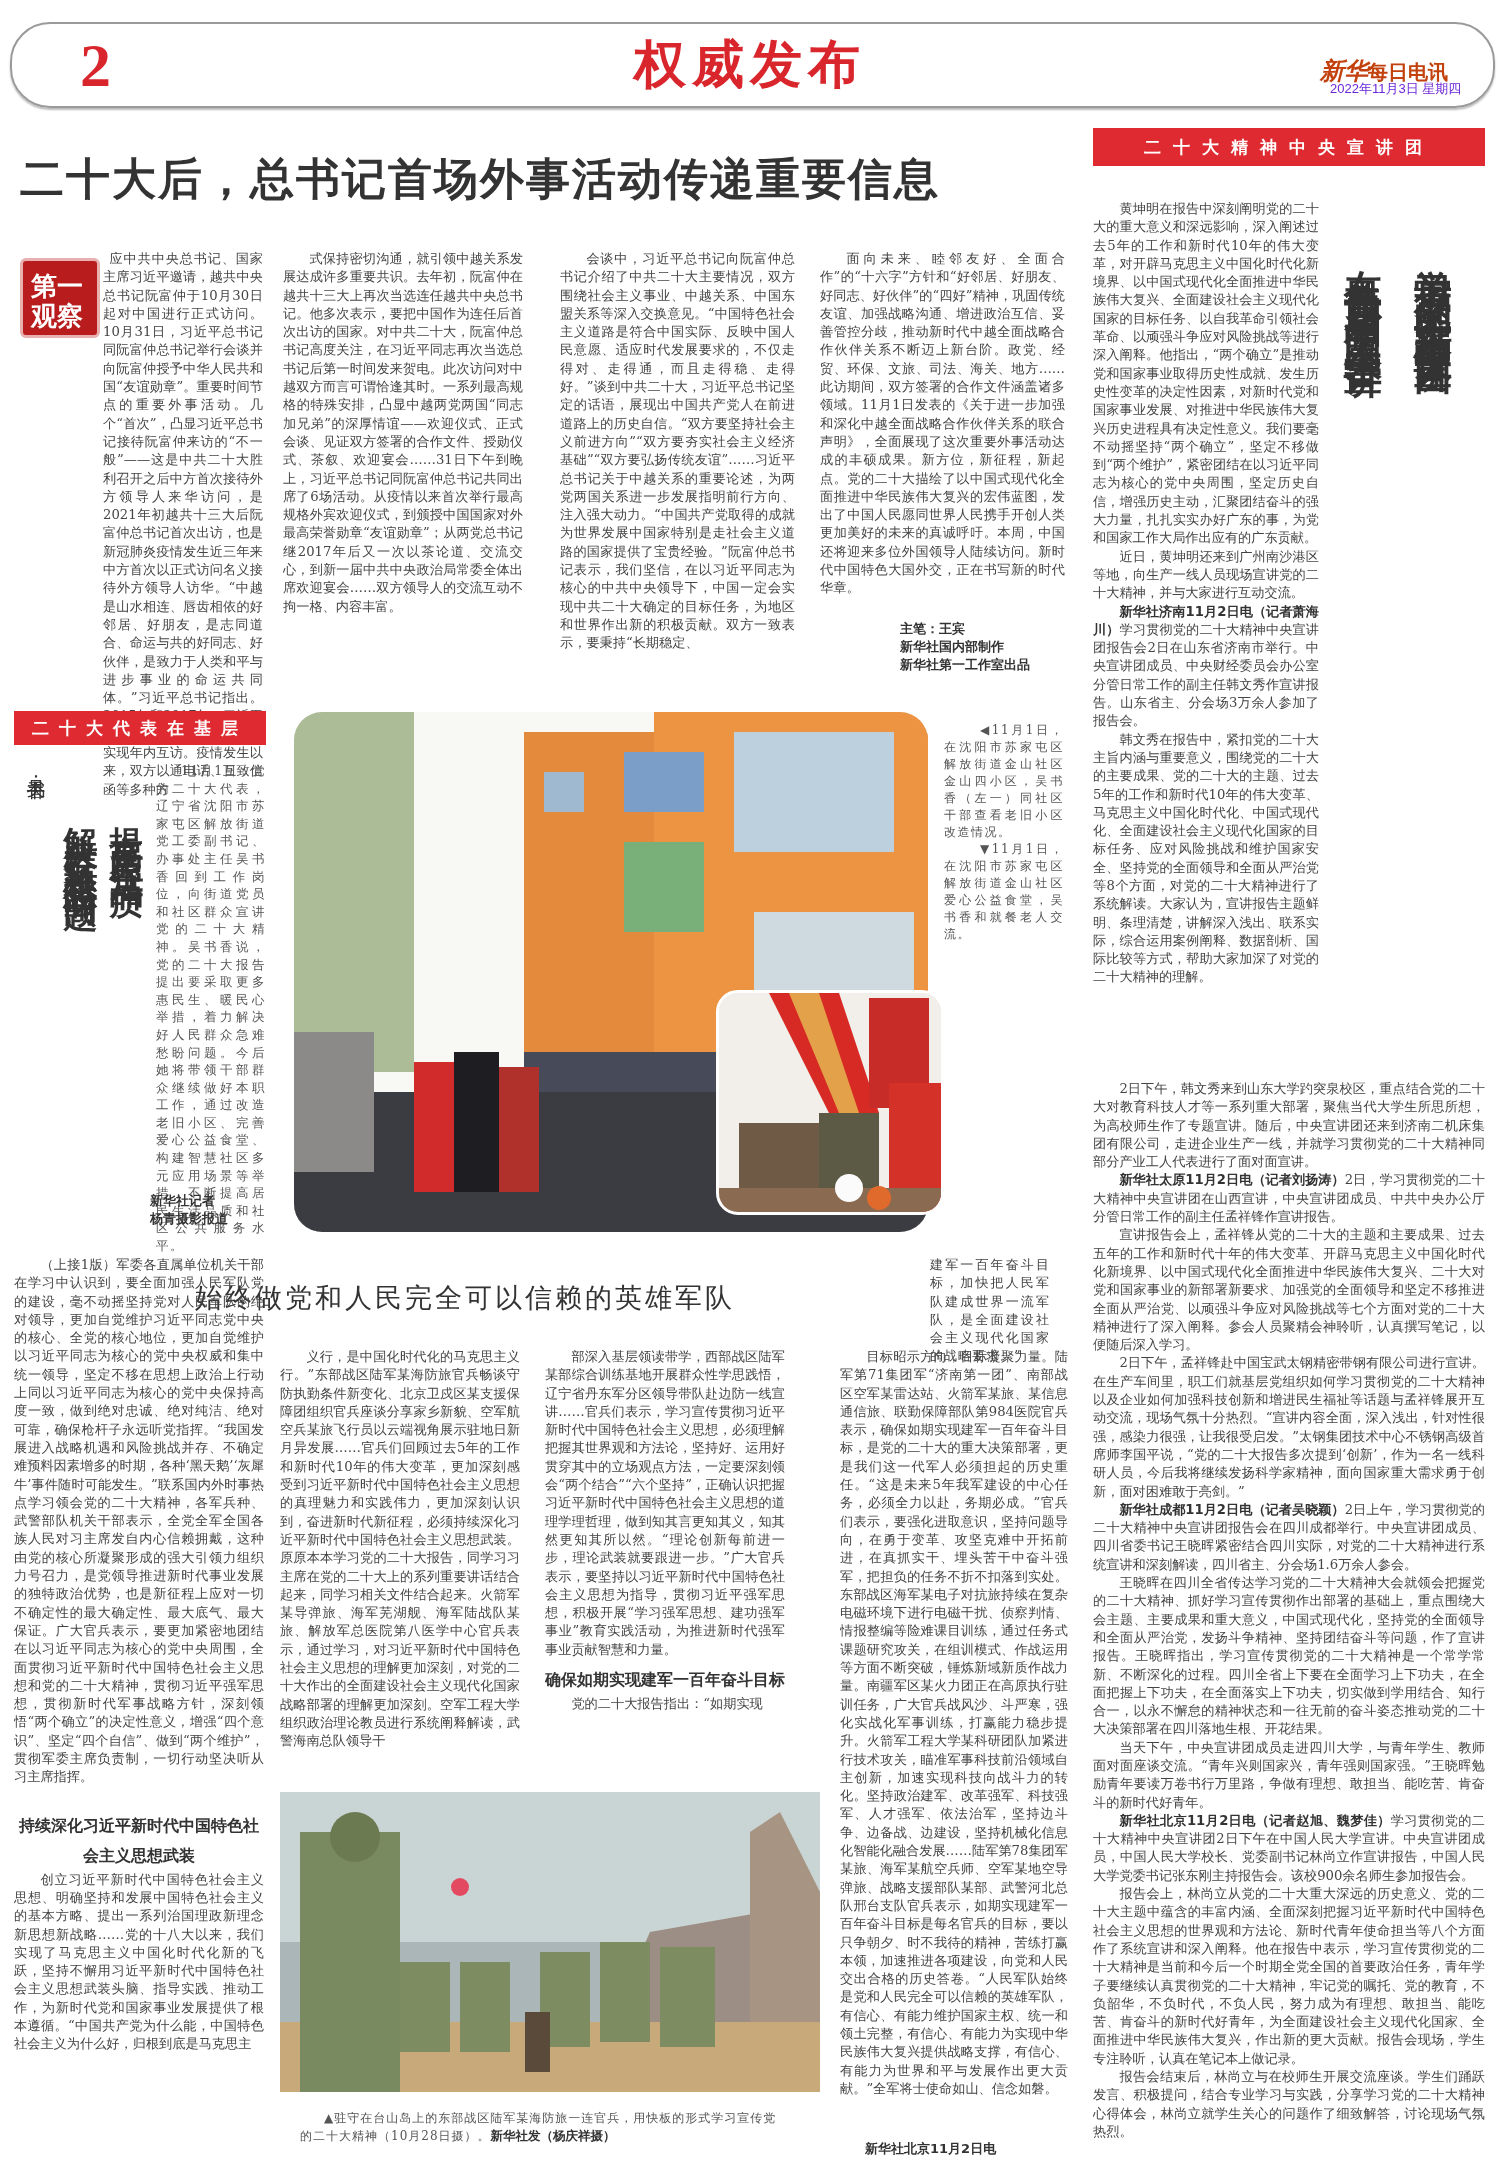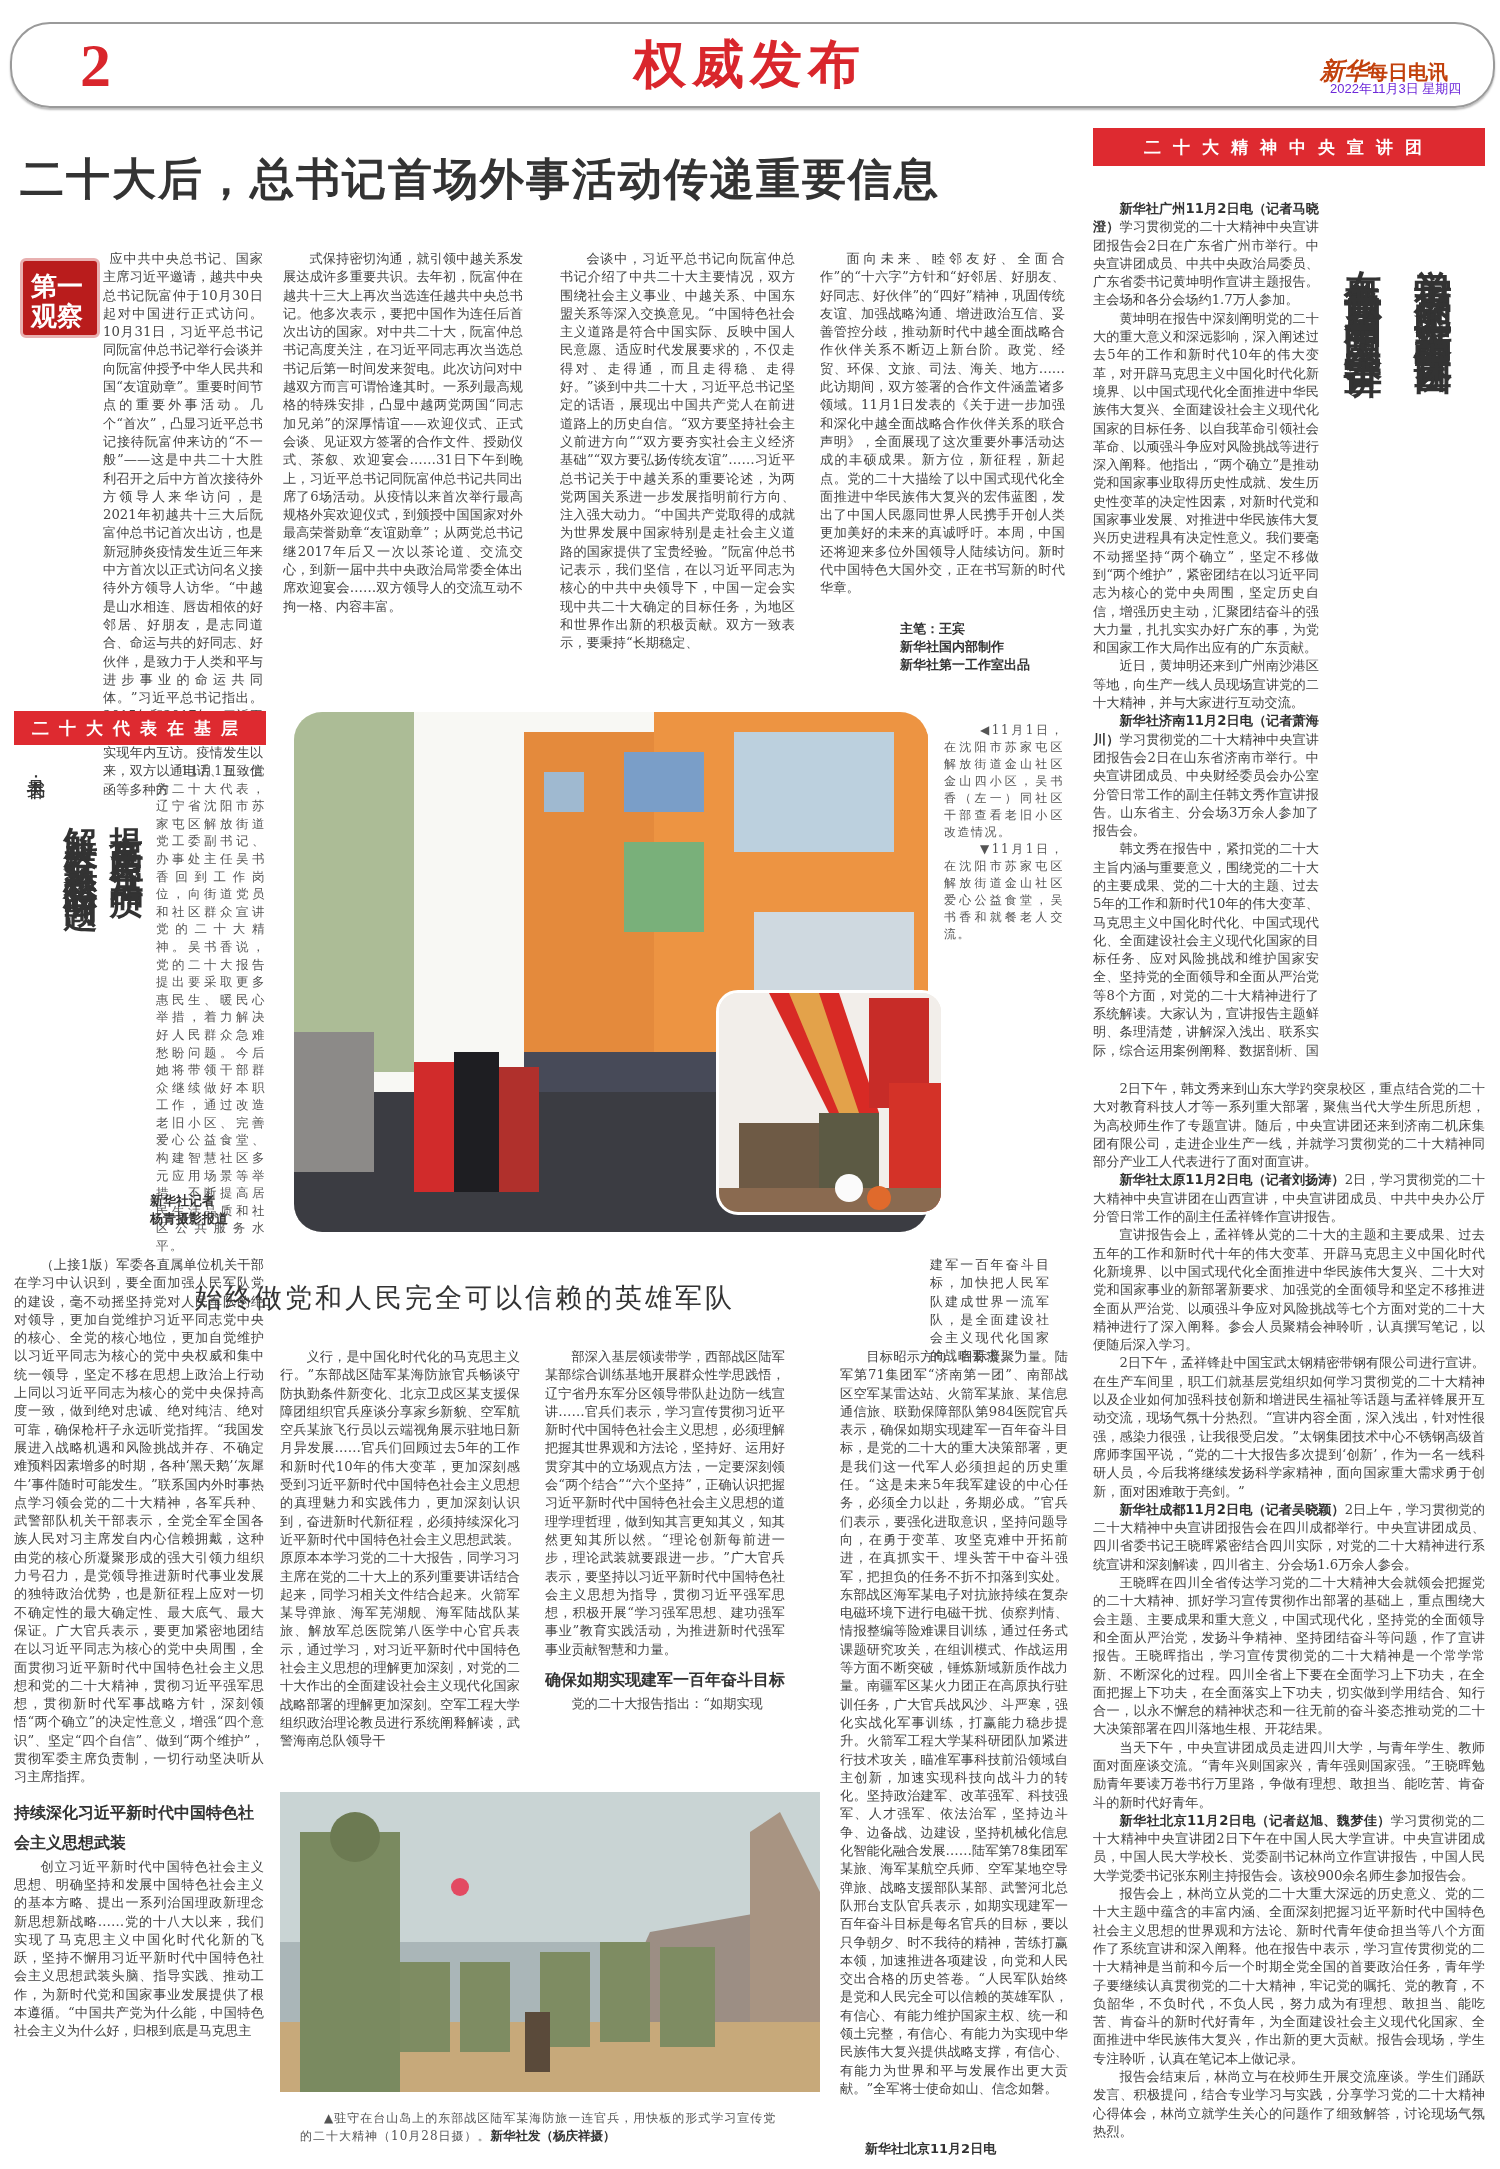--- a/index.html
+++ b/index.html
@@ -52,21 +52,20 @@
   <div>主笔：王宾</div>
   <div>新华社国内部制作</div>
   <div>新华社第一工作室出品</div>
 </div>
 
 <div class="abs redbar" style="left:1093px; top:128px; width:392px; height:38px; line-height:38px; font-size:17px; letter-spacing:12px;">二十大精神中央宣讲团</div>
 <div class="abs vtitle" style="left:1410px; top:240px; font-size:38px; line-height:46px; letter-spacing:6px; height:340px;">学习贯彻党的二十大精神中央宣讲团</div>
 <div class="abs vtitle" style="left:1340px; top:240px; font-size:38px; line-height:46px; letter-spacing:6px; height:340px;">在粤鲁晋川四省和中国人民大学宣讲</div>
 
 <div class="abs col" style="left:1093px; top:200px; width:226px; height:860px; overflow:hidden;">
-  <p><span class="bold">新华社广州11月2日电（记者马晓澄）</span><span>学习贯彻党的二十大精神中央宣讲团报告会2日在广东省广州市举行。中央宣讲团成员、中共中央政治局委员、广东省委书记黄坤明作宣讲主题报告。主会场和各分会场约1.7万人参加。</span></p>
   <p>黄坤明在报告中深刻阐明党的二十大的重大意义和深远影响，深入阐述过去5年的工作和新时代10年的伟大变革，对开辟马克思主义中国化时代化新境界、以中国式现代化全面推进中华民族伟大复兴、全面建设社会主义现代化国家的目标任务、以自我革命引领社会革命、以顽强斗争应对风险挑战等进行深入阐释。他指出，“两个确立”是推动党和国家事业取得历史性成就、发生历史性变革的决定性因素，对新时代党和国家事业发展、对推进中华民族伟大复兴历史进程具有决定性意义。我们要毫不动摇坚持“两个确立”，坚定不移做到“两个维护”，紧密团结在以习近平同志为核心的党中央周围，坚定历史自信，增强历史主动，汇聚团结奋斗的强大力量，扎扎实实办好广东的事，为党和国家工作大局作出应有的广东贡献。</p>
   <p>近日，黄坤明还来到广州南沙港区等地，向生产一线人员现场宣讲党的二十大精神，并与大家进行互动交流。</p>
   <p><span class="bold">新华社济南11月2日电（记者萧海川）</span><span>学习贯彻党的二十大精神中央宣讲团报告会2日在山东省济南市举行。中央宣讲团成员、中央财经委员会办公室分管日常工作的副主任韩文秀作宣讲报告。山东省主、分会场3万余人参加了报告会。</span></p>
   <p>韩文秀在报告中，紧扣党的二十大主旨内涵与重要意义，围绕党的二十大的主要成果、党的二十大的主题、过去5年的工作和新时代10年的伟大变革、马克思主义中国化时代化、中国式现代化、全面建设社会主义现代化国家的目标任务、应对风险挑战和维护国家安全、坚持党的全面领导和全面从严治党等8个方面，对党的二十大精神进行了系统解读。大家认为，宣讲报告主题鲜明、条理清楚，讲解深入浅出、联系实际，综合运用案例阐释、数据剖析、国际比较等方式，帮助大家加深了对党的二十大精神的理解。</p>
 </div>
 <div class="abs col" style="left:1093px; top:1080px; width:392px; height:1085px; overflow:hidden;">
   <p>2日下午，韩文秀来到山东大学趵突泉校区，重点结合党的二十大对教育科技人才等一系列重大部署，聚焦当代大学生所思所想，为高校师生作了专题宣讲。随后，中央宣讲团还来到济南二机床集团有限公司，走进企业生产一线，并就学习贯彻党的二十大精神同部分产业工人代表进行了面对面宣讲。</p>
   <p><span class="bold">新华社太原11月2日电（记者刘扬涛）</span><span>2日，学习贯彻党的二十大精神中央宣讲团在山西宣讲，中央宣讲团成员、中共中央办公厅分管日常工作的副主任孟祥锋作宣讲报告。</span></p>
   <p>宣讲报告会上，孟祥锋从党的二十大的主题和主要成果、过去五年的工作和新时代十年的伟大变革、开辟马克思主义中国化时代化新境界、以中国式现代化全面推进中华民族伟大复兴、二十大对党和国家事业的新部署新要求、加强党的全面领导和坚定不移推进全面从严治党、以顽强斗争应对风险挑战等七个方面对党的二十大精神进行了深入阐释。参会人员聚精会神聆听，认真撰写笔记，以便随后深入学习。</p>
   <p>2日下午，孟祥锋赴中国宝武太钢精密带钢有限公司进行宣讲。在生产车间里，职工们就基层党组织如何学习贯彻党的二十大精神以及企业如何加强科技创新和增进民生福祉等话题与孟祥锋展开互动交流，现场气氛十分热烈。“宣讲内容全面，深入浅出，针对性很强，感染力很强，让我很受启发。”太钢集团技术中心不锈钢高级首席师李国平说，“党的二十大报告多次提到‘创新’，作为一名一线科研人员，今后我将继续发扬科学家精神，面向国家重大需求勇于创新，面对困难敢于亮剑。”</p>
@@ -126,21 +125,21 @@
 </div>
 <div class="abs col" style="left:944px; top:722px; width:120px; font-size:12px; line-height:17px; letter-spacing:1.5px; color:#555;">
   <p style="text-indent:3em;">◀11月1日，在沈阳市苏家屯区解放街道金山社区金山四小区，吴书香（左一）同社区干部查看老旧小区改造情况。</p>
   <p style="text-indent:3em;">▼11月1日，在沈阳市苏家屯区解放街道金山社区爱心公益食堂，吴书香和就餐老人交流。</p>
 </div>
 
 <div class="abs" style="left:195px; top:1280px; font-size:27px; letter-spacing:3px; color:#333; font-family:'DejaVu Sans',sans-serif;">始终做党和人民完全可以信赖的英雄军队</div>
 
 <div class="abs col" style="left:14px; top:1256px; width:250px; height:905px; overflow:hidden;">
   <p style="margin-left:0; padding-right:0;">（上接1版）军委各直属单位机关干部在学习中认识到，要全面加强人民军队党的建设，毫不动摇坚持党对人民军队的绝对领导，更加自觉维护习近平同志党中央的核心、全党的核心地位，更加自觉维护以习近平同志为核心的党中央权威和集中统一领导，坚定不移在思想上政治上行动上同以习近平同志为核心的党中央保持高度一致，做到绝对忠诚、绝对纯洁、绝对可靠，确保枪杆子永远听党指挥。“我国发展进入战略机遇和风险挑战并存、不确定难预料因素增多的时期，各种‘黑天鹅’‘灰犀牛’事件随时可能发生。”联系国内外时事热点学习领会党的二十大精神，各军兵种、武警部队机关干部表示，全党全军全国各族人民对习主席发自内心信赖拥戴，这种由党的核心所凝聚形成的强大引领力组织力号召力，是党领导推进新时代事业发展的独特政治优势，也是新征程上应对一切不确定性的最大确定性、最大底气、最大保证。广大官兵表示，要更加紧密地团结在以习近平同志为核心的党中央周围，全面贯彻习近平新时代中国特色社会主义思想和党的二十大精神，贯彻习近平强军思想，贯彻新时代军事战略方针，深刻领悟“两个确立”的决定性意义，增强“四个意识”、坚定“四个自信”、做到“两个维护”，贯彻军委主席负责制，一切行动坚决听从习主席指挥。</p>
-  <div class="subhead" style="margin-top:11px; text-align:left;">持续深化习近平新时代中国特色社会主义思想武装</div>
+  <div class="subhead" style="margin-top:24px; text-align:center;">持续深化习近平新时代中国特色社会主义思想武装</div>
   <p>创立习近平新时代中国特色社会主义思想、明确坚持和发展中国特色社会主义的基本方略、提出一系列治国理政新理念新思想新战略……党的十八大以来，我们实现了马克思主义中国化时代化新的飞跃，坚持不懈用习近平新时代中国特色社会主义思想武装头脑、指导实践、推动工作，为新时代党和国家事业发展提供了根本遵循。“中国共产党为什么能，中国特色社会主义为什么好，归根到底是马克思主</p>
 </div>
 
 <div class="abs col" style="left:280px; top:1348px; width:240px; height:440px; overflow:hidden;">
   <p>义行，是中国化时代化的马克思主义行。”东部战区陆军某海防旅官兵畅谈守防执勤条件新变化、北京卫戍区某支援保障团组织官兵座谈分享家乡新貌、空军航空兵某旅飞行员以云端视角展示驻地日新月异发展……官兵们回顾过去5年的工作和新时代10年的伟大变革，更加深刻感受到习近平新时代中国特色社会主义思想的真理魅力和实践伟力，更加深刻认识到，奋进新时代新征程，必须持续深化习近平新时代中国特色社会主义思想武装。原原本本学习党的二十大报告，同学习习主席在党的二十大上的系列重要讲话结合起来，同学习相关文件结合起来。火箭军某导弹旅、海军芜湖舰、海军陆战队某旅、解放军总医院第八医学中心官兵表示，通过学习，对习近平新时代中国特色社会主义思想的理解更加深刻，对党的二十大作出的全面建设社会主义现代化国家战略部署的理解更加深刻。空军工程大学组织政治理论教员进行系统阐释解读，武警海南总队领导干</p>
 </div>
 <div class="abs col" style="left:545px; top:1348px; width:240px; height:440px; overflow:hidden;">
   <p>部深入基层领读带学，西部战区陆军某部综合训练基地开展群众性学思践悟，辽宁省丹东军分区领导带队赴边防一线宣讲……官兵们表示，学习宣传贯彻习近平新时代中国特色社会主义思想，必须理解把握其世界观和方法论，坚持好、运用好贯穿其中的立场观点方法，一定要深刻领会“两个结合”“六个坚持”，正确认识把握习近平新时代中国特色社会主义思想的道理学理哲理，做到知其言更知其义，知其然更知其所以然。“理论创新每前进一步，理论武装就要跟进一步。”广大官兵表示，要坚持以习近平新时代中国特色社会主义思想为指导，贯彻习近平强军思想，积极开展“学习强军思想、建功强军事业”教育实践活动，为推进新时代强军事业贡献智慧和力量。</p>
   <div class="subhead" style="margin-top:6px;">确保如期实现建军一百年奋斗目标</div>
   <p>党的二十大报告指出：“如期实现</p>

